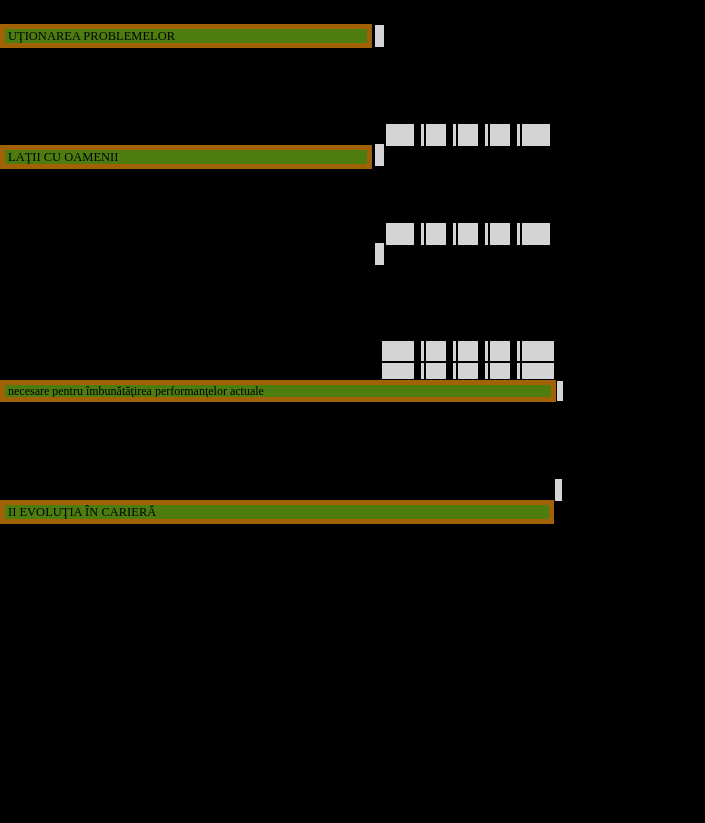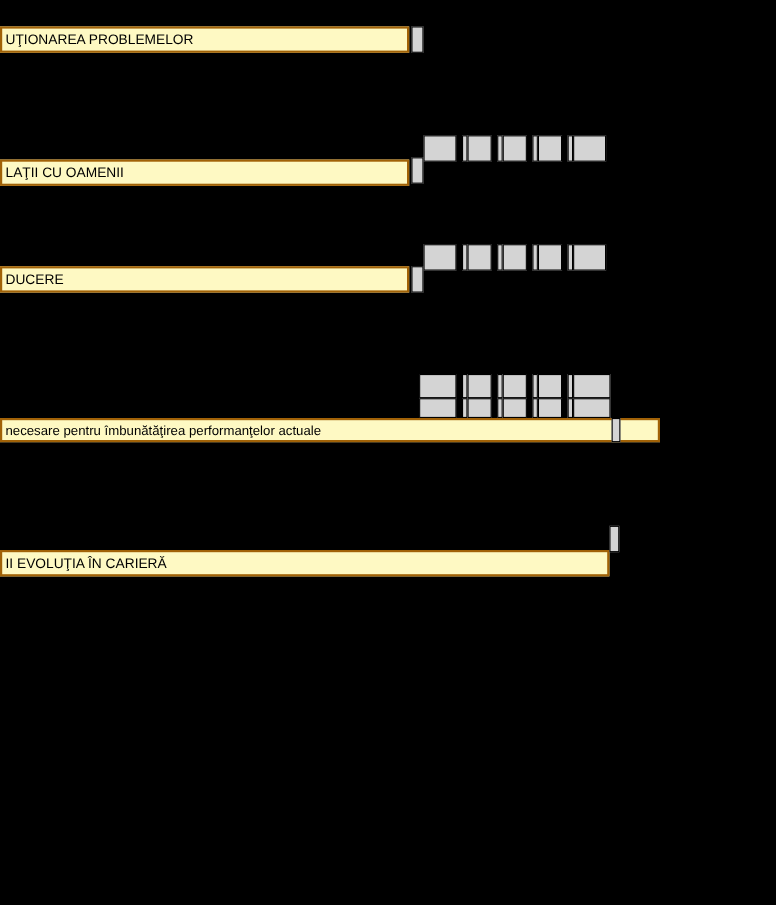--- a/index.html
+++ b/index.html
@@ -17,25 +17,25 @@
   .canvas {
     position: absolute;
     left: 0;
     top: 0;
     width: 705px;
     height: 823px;
     background: #000000;
   }
   .bar-label {
     position: absolute;
-    background: #fef9c3;
-    border: 2px solid #a16207;
+    background: #4d7c0f;
+    border: 5px solid #a16207;
     box-sizing: border-box;
     color: #000000;
-    font-family: Liberation Sans, sans-serif;
+    font-family: Liberation Serif, serif;
     font-size: 12.5px;
     line-height: 1;
     display: flex;
     align-items: center;
     padding-left: 3px;
     white-space: nowrap;
     overflow: hidden;
   }
   .cap {
     position: absolute;
@@ -97,21 +97,20 @@
     <div class="gap" style="width:5px;"></div>
     <div class="cell" style="width:5px;"></div>
     <div class="cell" style="width:22px;"></div>
     <div class="gap" style="width:5px;"></div>
     <div class="cell" style="width:5px;"></div>
     <div class="cell" style="width:22px;"></div>
     <div class="gap" style="width:5px;"></div>
     <div class="cell" style="width:5px;"></div>
     <div class="cell" style="width:30px;"></div>
   </div>
-  <div class="bar-label" style="left:0px; top:242px; width:372px; height:24px;">DUCERE</div>
   <div class="cap" style="left:374px; top:242px; width:11px; height:24px;"></div>
 
   <div class="strip" style="left:381px; top:340px; width:180px; height:22px;">
     <div class="cell" style="width:34px;"></div>
     <div class="gap" style="width:5px;"></div>
     <div class="cell" style="width:5px;"></div>
     <div class="cell" style="width:22px;"></div>
     <div class="gap" style="width:5px;"></div>
     <div class="cell" style="width:5px;"></div>
     <div class="cell" style="width:22px;"></div>
@@ -130,19 +129,19 @@
     <div class="gap" style="width:5px;"></div>
     <div class="cell" style="width:5px;"></div>
     <div class="cell" style="width:22px;"></div>
     <div class="gap" style="width:5px;"></div>
     <div class="cell" style="width:5px;"></div>
     <div class="cell" style="width:22px;"></div>
     <div class="gap" style="width:5px;"></div>
     <div class="cell" style="width:5px;"></div>
     <div class="cell" style="width:34px;"></div>
   </div>
-  <div class="bar-label small-text" style="left:0px; top:380px; width:600px; height:22px;">necesare pentru îmbunătăţirea performanţelor actuale</div>
+  <div class="bar-label small-text" style="left:0px; top:380px; width:556px; height:22px;">necesare pentru îmbunătăţirea performanţelor actuale</div>
   <div class="cap" style="left:556px; top:380px; width:8px; height:22px;"></div>
 
   <div class="bar-label" style="left:0px; top:500px; width:554px; height:24px;">II EVOLUŢIA ÎN CARIERĂ</div>
   <div class="cap" style="left:554px; top:478px; width:9px; height:24px;"></div>
 
 </div>
 
 </body></html>

